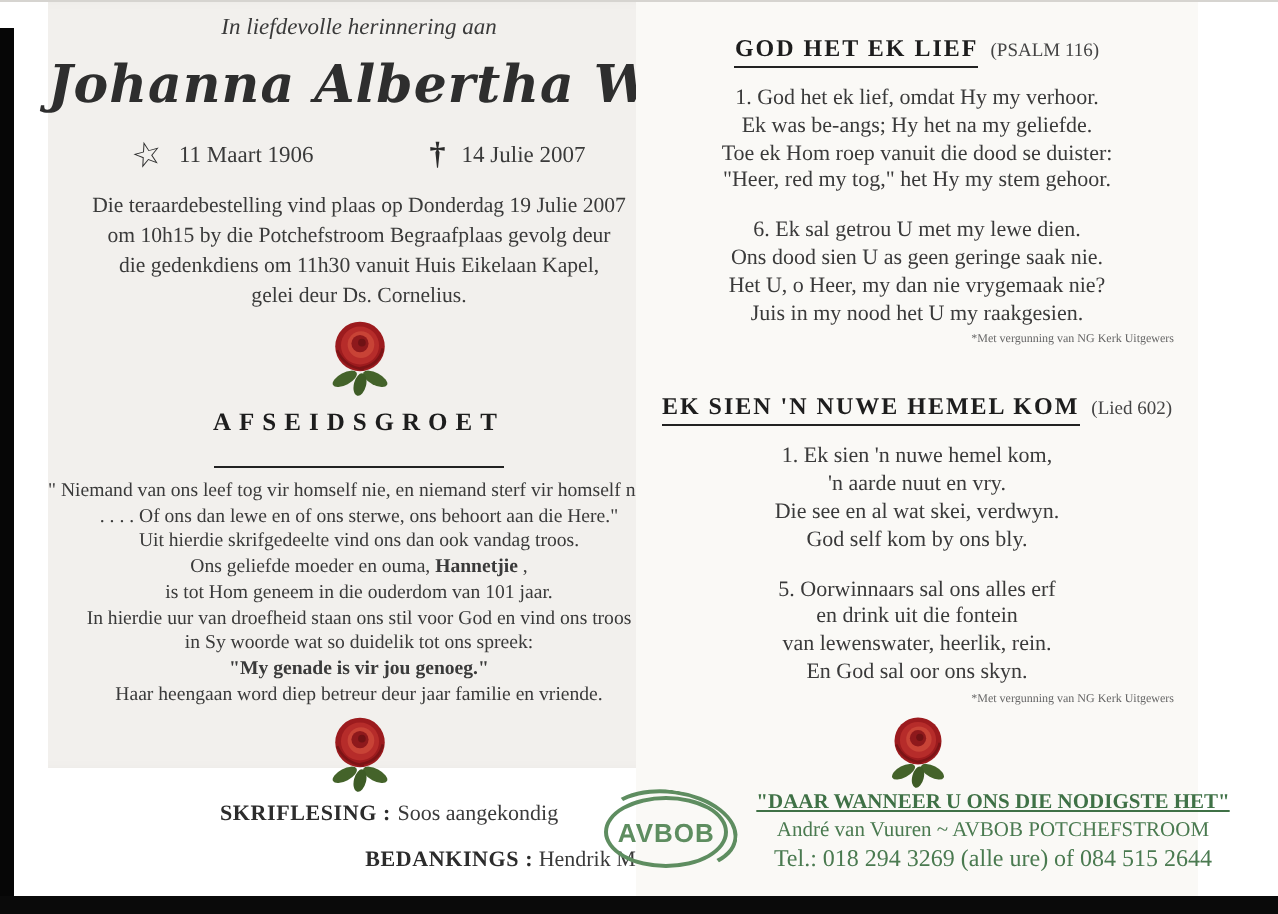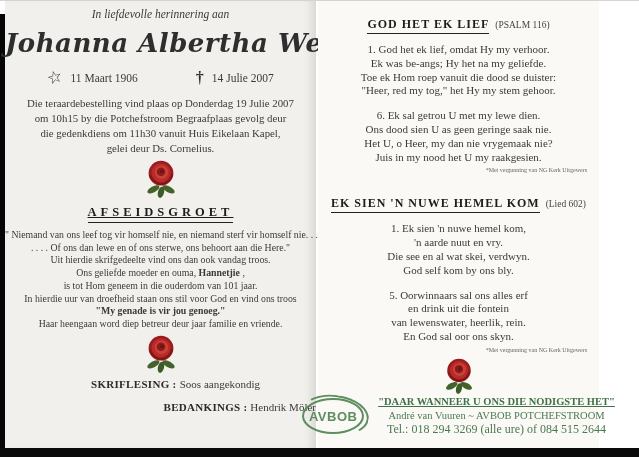--- a/index.html
+++ b/index.html
@@ -1,37 +1,37 @@
 <!DOCTYPE html>
 <html><head>
 <meta charset="utf-8">
 <style>
   html,body{margin:0;padding:0;background:#e8e6e2;}
   .scan{position:relative;width:639px;height:457px;background:#ffffff;overflow:hidden;
         font-family:"Liberation Serif",serif;color:#3a3a3a;border-top:1px solid #d6d4d0;}
   .bar-left{position:absolute;left:0;top:13px;width:7px;height:444px;background:#060606;}
   .bar-bottom{position:absolute;left:0;bottom:0;width:639px;height:10px;background:#0a0a0a;}
 
-  .page-left{position:absolute;left:5px;top:0;width:311px;height:447px;background:#f2f0ed;
+  .page-left{position:absolute;left:24px;top:0;width:311px;height:383px;background:#f2f0ed;
              text-align:center;box-shadow:inset -10px 0 12px -8px rgba(0,0,0,0.15);}
   .page-right{position:absolute;left:318px;top:0;width:281px;height:447px;background:#faf9f6;text-align:center;}
 
   .memorial{font-style:italic;font-size:11.5px;margin:7px 0 0;white-space:nowrap;}
   .name{font-family:"DejaVu Serif",serif;font-style:italic;font-weight:bold;font-size:26px;
         color:#2e2e2e;margin:8px 0 0;white-space:nowrap;letter-spacing:0.5px;}
   .dates{display:flex;justify-content:center;align-items:center;gap:58px;margin-top:11px;font-size:11.5px;}
   .dgroup{display:flex;align-items:center;gap:8px;}
   .star{font-size:17px;display:inline-block;transform:rotate(-15deg);color:#2b2b2b;line-height:1;}
   .cross{font-size:16px;font-weight:bold;color:#2b2b2b;line-height:1;}
   .funeral{margin-top:10px;font-size:10.8px;line-height:15px;}
   .funeral div{white-space:nowrap;}
   .rose{display:block;margin:2px auto 0;}
   .headwrap{margin-top:4px;}
   .afseids{display:inline-block;font-size:12.5px;font-weight:bold;letter-spacing:4px;color:#1d1d1d;
-           border-bottom:1.5px solid #222;padding-bottom:2px;text-decoration:underline;}
+           border-bottom:1.5px solid #222;padding-bottom:14px;}
   .farewell{margin-top:6px;font-size:9.8px;line-height:12.7px;}
   .farewell div{white-space:nowrap;}
   .bold-line{font-weight:bold;}
   .programme{margin-top:5px;text-align:left;padding-left:86px;font-size:11px;}
   .programme .row{margin-top:0;}
   .programme .row + .row{margin-top:11px;text-align:right;}
   .programme .label{font-weight:bold;display:inline-block;min-width:86px;letter-spacing:0.3px;color:#2c2c2c;}
 
   .hymn-head{margin-top:16px;font-size:12px;}
   .hymn-title{display:inline-block;font-weight:bold;letter-spacing:1px;color:#1d1d1d;
@@ -108,20 +108,21 @@
       <span class="afseids">AFSEIDSGROET</span>
     </div>
 
     <div class="farewell">
       <div>" Niemand van ons leef tog vir homself nie, en niemand sterf vir homself nie. . . .</div>
       <div>. . . . Of ons dan lewe en of ons sterwe, ons behoort aan die Here."</div>
       <div>Uit hierdie skrifgedeelte vind ons dan ook vandag troos.</div>
       <div><span>Ons geliefde moeder en ouma, </span><span class="bold-line">Hannetjie</span><span> ,</span></div>
       <div>is tot Hom geneem in die ouderdom van 101 jaar.</div>
       <div>In hierdie uur van droefheid staan ons stil voor God en vind ons troos</div>
+      <div>in Sy woorde wat so duidelik tot ons spreek:</div>
       <div class="bold-line">"My genade is vir jou genoeg."</div>
       <div>Haar heengaan word diep betreur deur jaar familie en vriende.</div>
     </div>
 
     <svg class="rose" width="40" height="40" viewBox="0 0 40 42">
         <use href="#rose-def"></use>
       </svg>
 
     <div class="programme">
       <div class="row">

